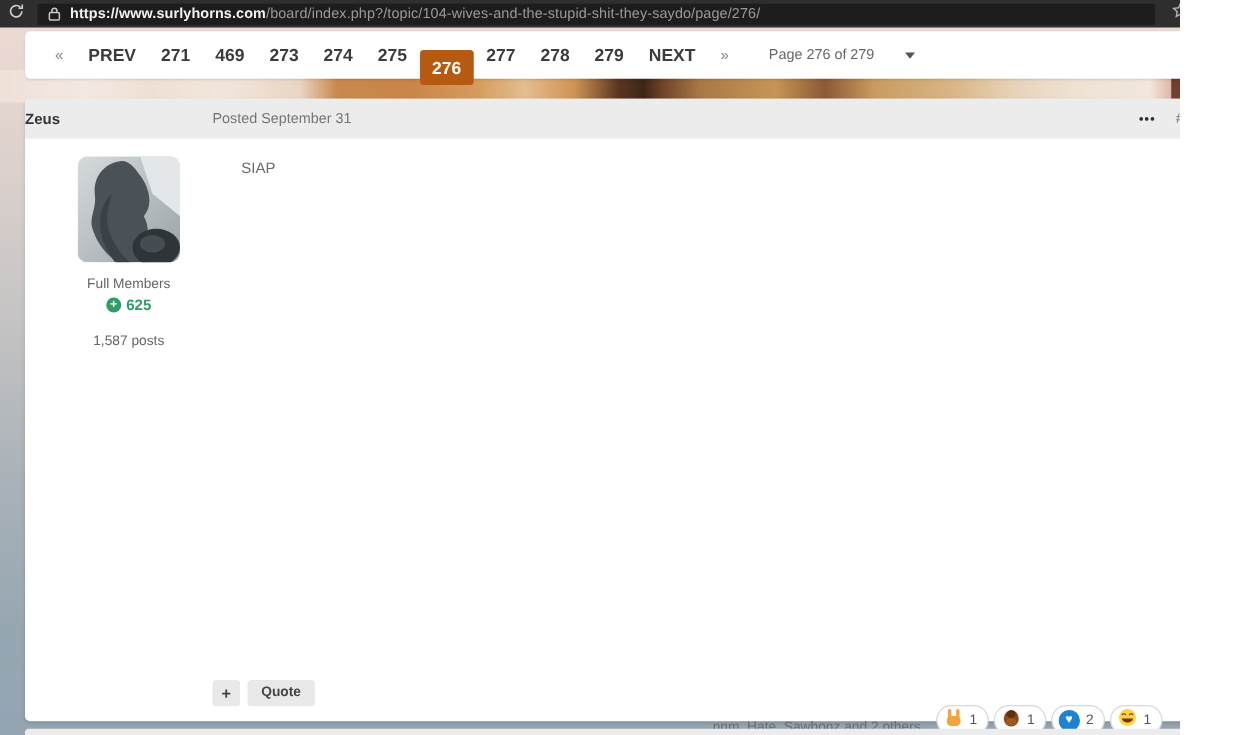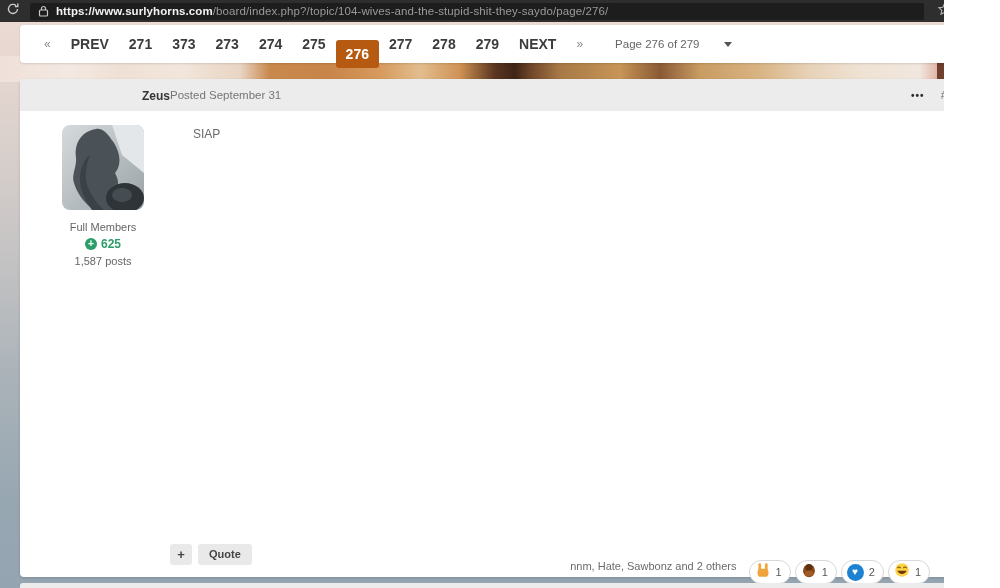--- a/index.html
+++ b/index.html
@@ -28,41 +28,41 @@
   .pagination-card { position:absolute; left:20px; top:25px; width:975px; height:38px; background:#ffffff; border-radius:4px; box-shadow:0 1px 2px rgba(0,0,0,.12); display:flex; align-items:center; padding-left:14px; }
   .pg-item { font-size:14px; font-weight:bold; color:#3c3c3c; padding:5px 10px; cursor:pointer; }
   .pg-arrow { color:#8a8a8a; font-size:12px; font-weight:normal; }
   .pg-active { color:#fff; border-radius:3px; padding:6px 10px; }
   .page-indicator { display:flex; align-items:center; gap:24px; margin-left:22px; font-size:11.5px; color:#666; cursor:pointer; }
   .caret-down { width:0; height:0; border-left:4px solid transparent; border-right:4px solid transparent; border-top:5px solid #555; }
 
   
   .post-card { position:absolute; left:20px; top:79px; width:973px; height:498px; background:#ffffff; border-radius:4px; box-shadow:0 1px 3px rgba(0,0,0,.15); }
   .post-header { height:32px; background:#ececec; border-radius:4px 4px 0 0; display:flex; align-items:center; }
-  .author-col-head { width:150px; text-align:right;padding-left:46px; }
+  .author-col-head { width:150px; text-align:left; }
   .author-name { font-size:12px; font-weight:bold; color:#353535; cursor:pointer; }
   .posted-date { flex:1; font-size:11.5px; color:#757575; cursor:pointer; }
   .post-opts { font-size:10px; letter-spacing:1px; color:#2e2e2e; font-weight:bold; margin-right:16px; cursor:pointer; }
   .post-number { font-size:11.5px; color:#757575; margin-right:14px; cursor:pointer; }
 
   .post-body { display:flex; }
   .author-col { width:150px; display:flex; flex-direction:column; align-items:center; padding-top:14px;padding-left:16px; }
   .avatar { width:82px; height:85px; border-radius:8px; overflow:hidden; cursor:pointer; }
   .member-group { margin-top:11px; font-size:11px; color:#666; }
   .reputation { margin-top:4px; display:flex; align-items:center; gap:4px; font-size:12px; font-weight:bold; color:#2d9d69; }
   .rep-plus { width:12px; height:12px; border-radius:50%; background:#2d9d69; color:#fff; font-size:10px; font-weight:bold; display:flex; align-items:center; justify-content:center; line-height:1; }
-  .post-count { margin-top:4px; font-size:11px; color:#666; }
+  .post-count { margin-top:16px; font-size:11px; color:#666; }
   .post-content { padding-top:16px; font-size:12px; color:#6b6b6b;margin-left:23px; }
 
   .post-footer { position:absolute; left:150px; right:10px; bottom:10px; height:26px; display:flex; align-items:center; justify-content:space-between; }
   .footer-left { display:flex; gap:6px; }
   .btn { background:#e9e9e9; border-radius:3px; font-size:11px; font-weight:bold; color:#444; height:21px; display:flex; align-items:center; justify-content:center; cursor:pointer; }
   .plus-btn { width:22px; font-size:13px; }
   .quote-btn { padding:0 11px; }
-  .footer-right { display:flex; align-items:flex-start;margin-top:40px; }
+  .footer-right { display:flex; align-items:flex-end;margin-top:40px; }
   .reactions-summary { font-size:11px; color:#6b6b6b; margin-right:8px; cursor:pointer; }
   .reaction-pill { display:flex; align-items:center; gap:5px; height:24px; padding:0 8px 0 5px; border:1px solid #d8d8d8; border-radius:12px; background:#fff; margin-left:4px; cursor:pointer; }
   .reaction-pill .cnt { font-size:11px; color:#555; }
   .blue-heart-badge { width:17px; height:17px; border-radius:50%; background:#1e82d2; color:#fff; font-size:10px; display:flex; align-items:center; justify-content:center; line-height:1; }
   .pill-divider { width:1px; height:28px; background:#e3e3e3; margin:0 12px 0 14px; }
   .react-btn { width:26px; height:26px; display:flex; align-items:center; justify-content:center; cursor:pointer; }
 
   .next-card-sliver { position:absolute; left:20px; top:583px; width:973px; height:5px; background:#ececec; border-radius:3px 3px 0 0; }
 </style>
 </head>
@@ -105,21 +105,21 @@
             <path d="M1.5 11c.5-2.6 2.4-3.6 4.5-3.6s4 1 4.5 3.6z" fill="#333"></path>
           </svg>
       </span>
     </div>
   </div>
 
   <div class="pagination-card">
     <span class="pg-item pg-arrow">«</span>
     <span class="pg-item">PREV</span>
     <span class="pg-item">271</span>
-    <span class="pg-item">373</span>
+    <span class="pg-item">469</span>
     <span class="pg-item">273</span>
     <span class="pg-item">274</span>
     <span class="pg-item">275</span>
     <span class="pg-item pg-active" id="active-page" style="background: rgb(181, 90, 16); margin-top: 19px;">276</span>
     <span class="pg-item">277</span>
     <span class="pg-item">278</span>
     <span class="pg-item">279</span>
     <span class="pg-item">NEXT</span>
     <span class="pg-item pg-arrow">»</span>
     <span class="page-indicator">

